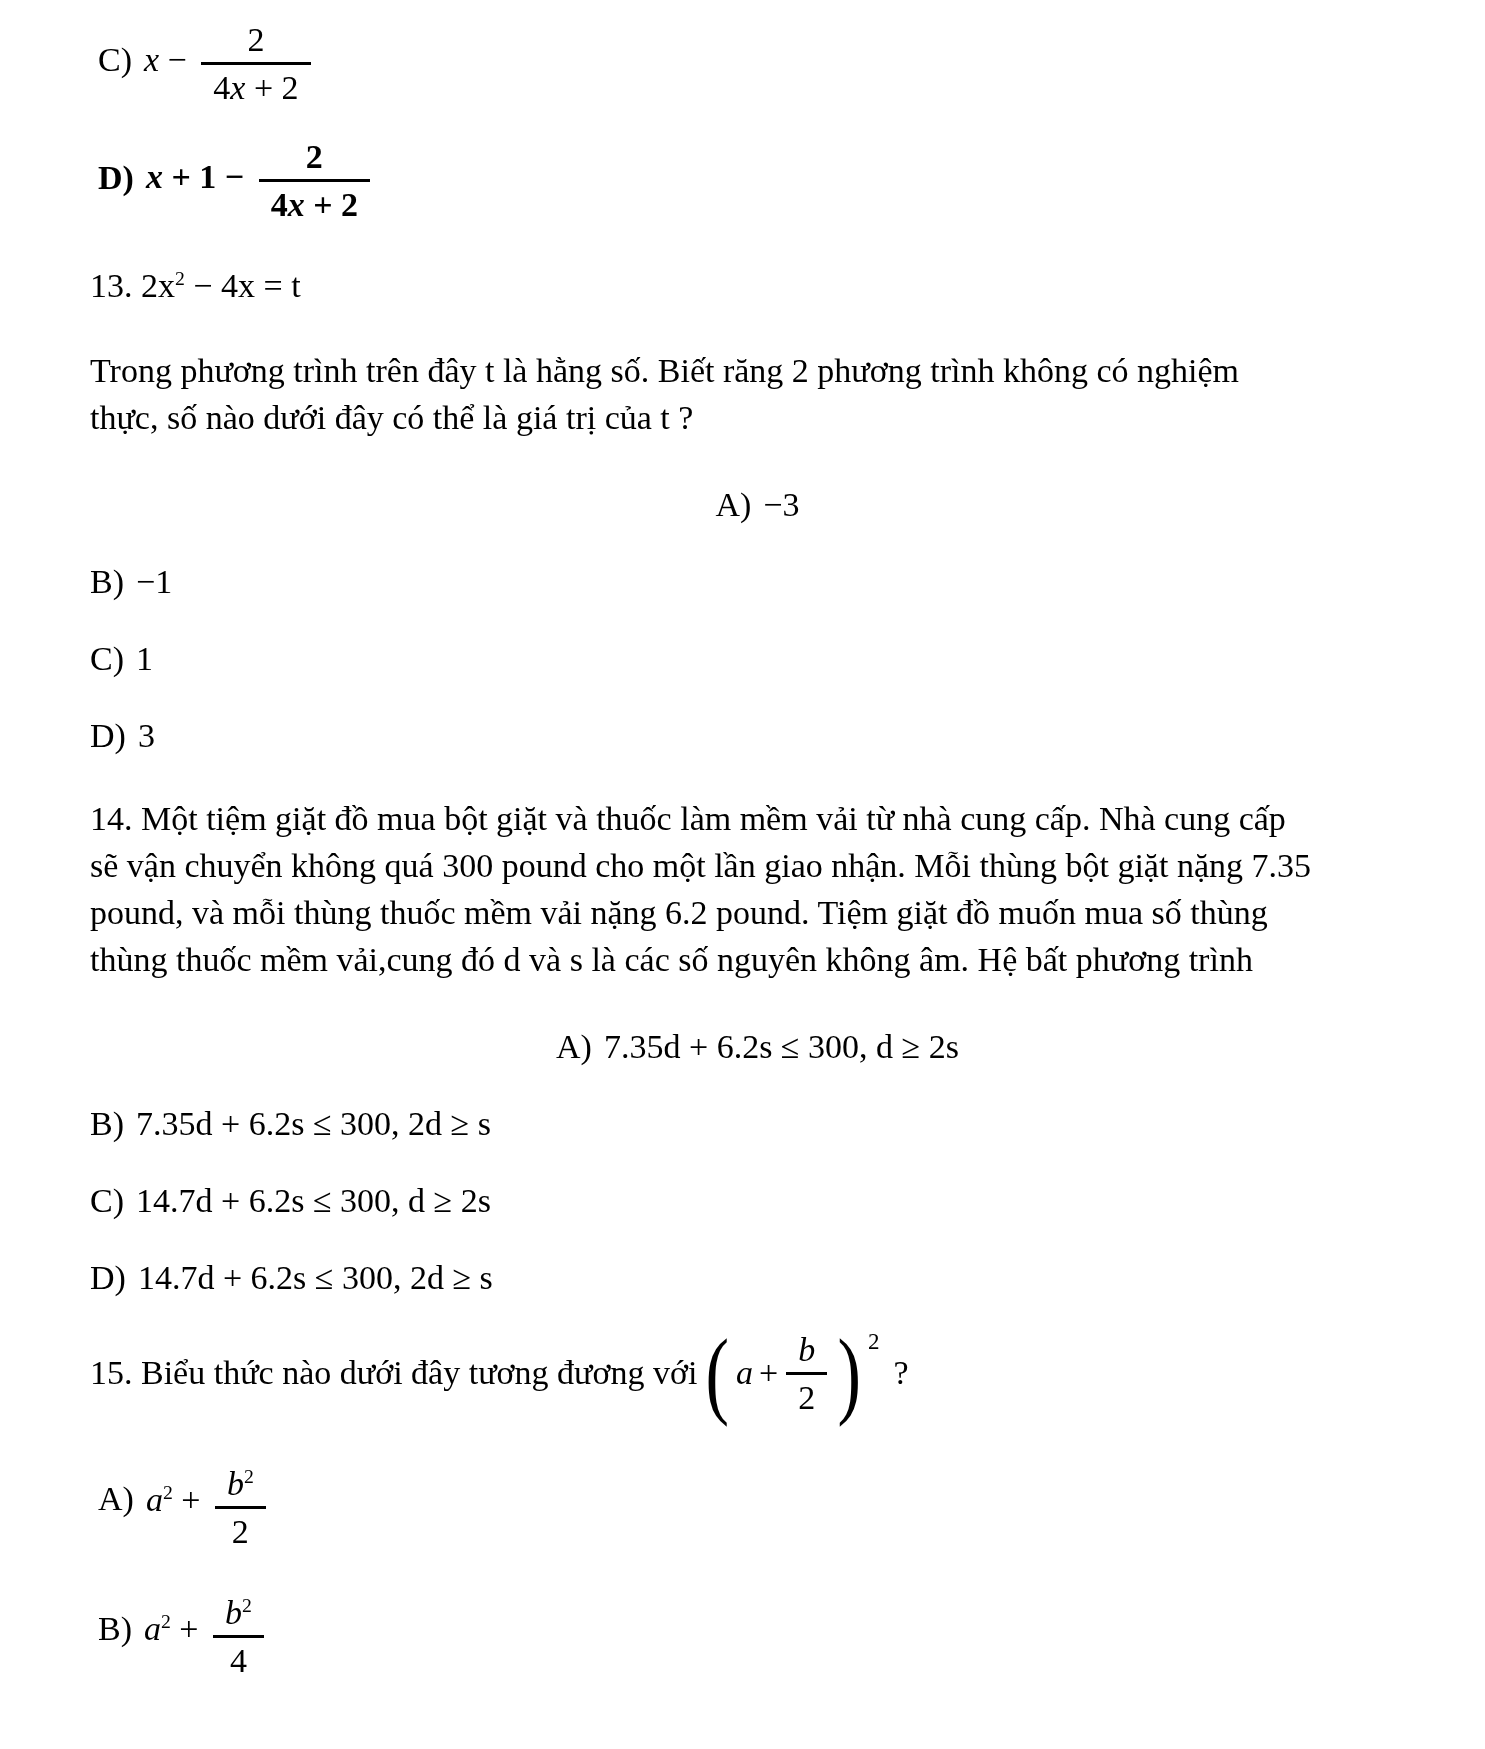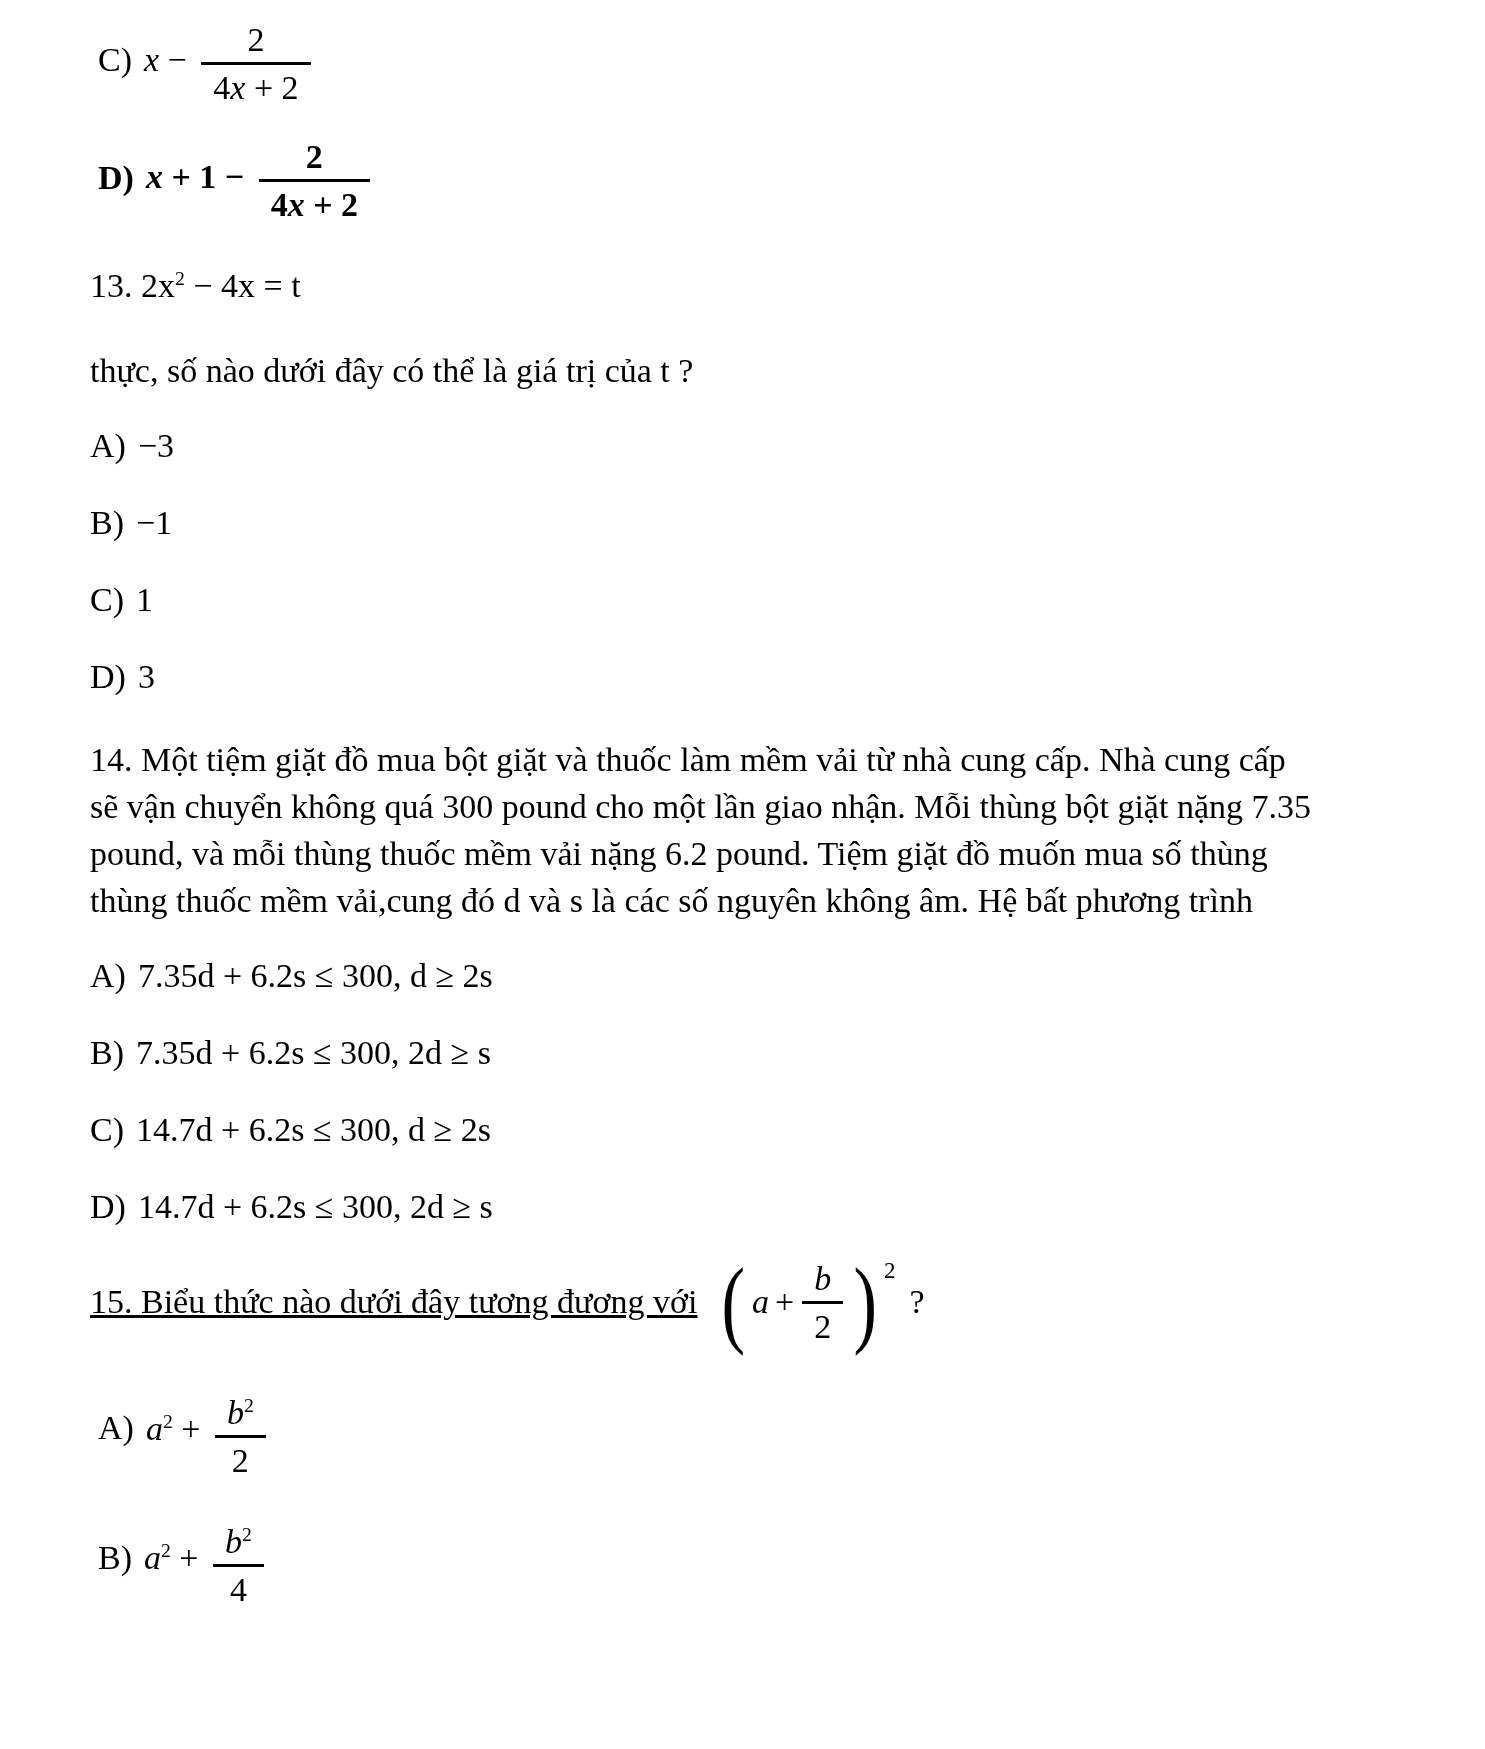--- a/index.html
+++ b/index.html
@@ -35,29 +35,29 @@
   .frac .den { display: block; border-top: 3px solid #000; padding: 3px 12px 0; }
   .frac.supnum .num { padding-top: 9px; }
   
   .opt-frac-row { padding-left: 8px; }
   .row-d { margin-top: 30px; font-weight: bold; }
   .opt-label { margin-right: 12px; }
   .eq13 { margin-top: 38px; line-height: 47px; }
   .para { margin-top: 38px; }
   .para .pline { display: block; line-height: 47px; white-space: pre; }
   .opt-line { margin-top: 30px; line-height: 47px; }
-  .opt-line.first { margin-top: 28px; }
+  .opt-line.first { margin-top: 40px; text-align: center; }
   .para14 { margin-top: 36px; }
   
   .q15row {
     margin-top: 27px;
     display: flex;
     align-items: center;
   }
-  .q15row .prompt-text { margin-right: 20px; text-decoration: underline; }
+  .q15row .prompt-text { margin-right: 4px; }
   .mexpr {
     display: inline-flex;
     align-items: center;
   }
   .bigparen {
     font-size: 98px;
     line-height: 0.92;
     display: inline-block;
     transform: scaleX(0.72);
     font-weight: 400;
@@ -85,20 +85,21 @@
 
   <div class="opt-frac-row row-d">
     <span class="opt-label">D)</span><span class="it">x</span><span> + 1</span><span> − </span><span class="frac"><span class="num">2</span><span class="den"><span>4</span><span class="it">x</span><span> + 2</span></span></span>
   </div>
 
   <div class="eq13">
     <span>13. 2x</span><sup class="sup">2</sup><span> − 4x = t</span>
   </div>
 
   <div class="para">
+    <span class="pline">Trong phương trình trên đây t là hằng số. Biết răng 2 phương trình không có nghiệm</span>
     <span class="pline">thực, số nào dưới đây có thể là giá trị của t ?</span>
   </div>
 
   <div class="opt-line first">
     <span class="opt-label">A)</span><span>−3</span>
   </div>
   <div class="opt-line">
     <span class="opt-label">B)</span><span>−1</span>
   </div>
   <div class="opt-line">

